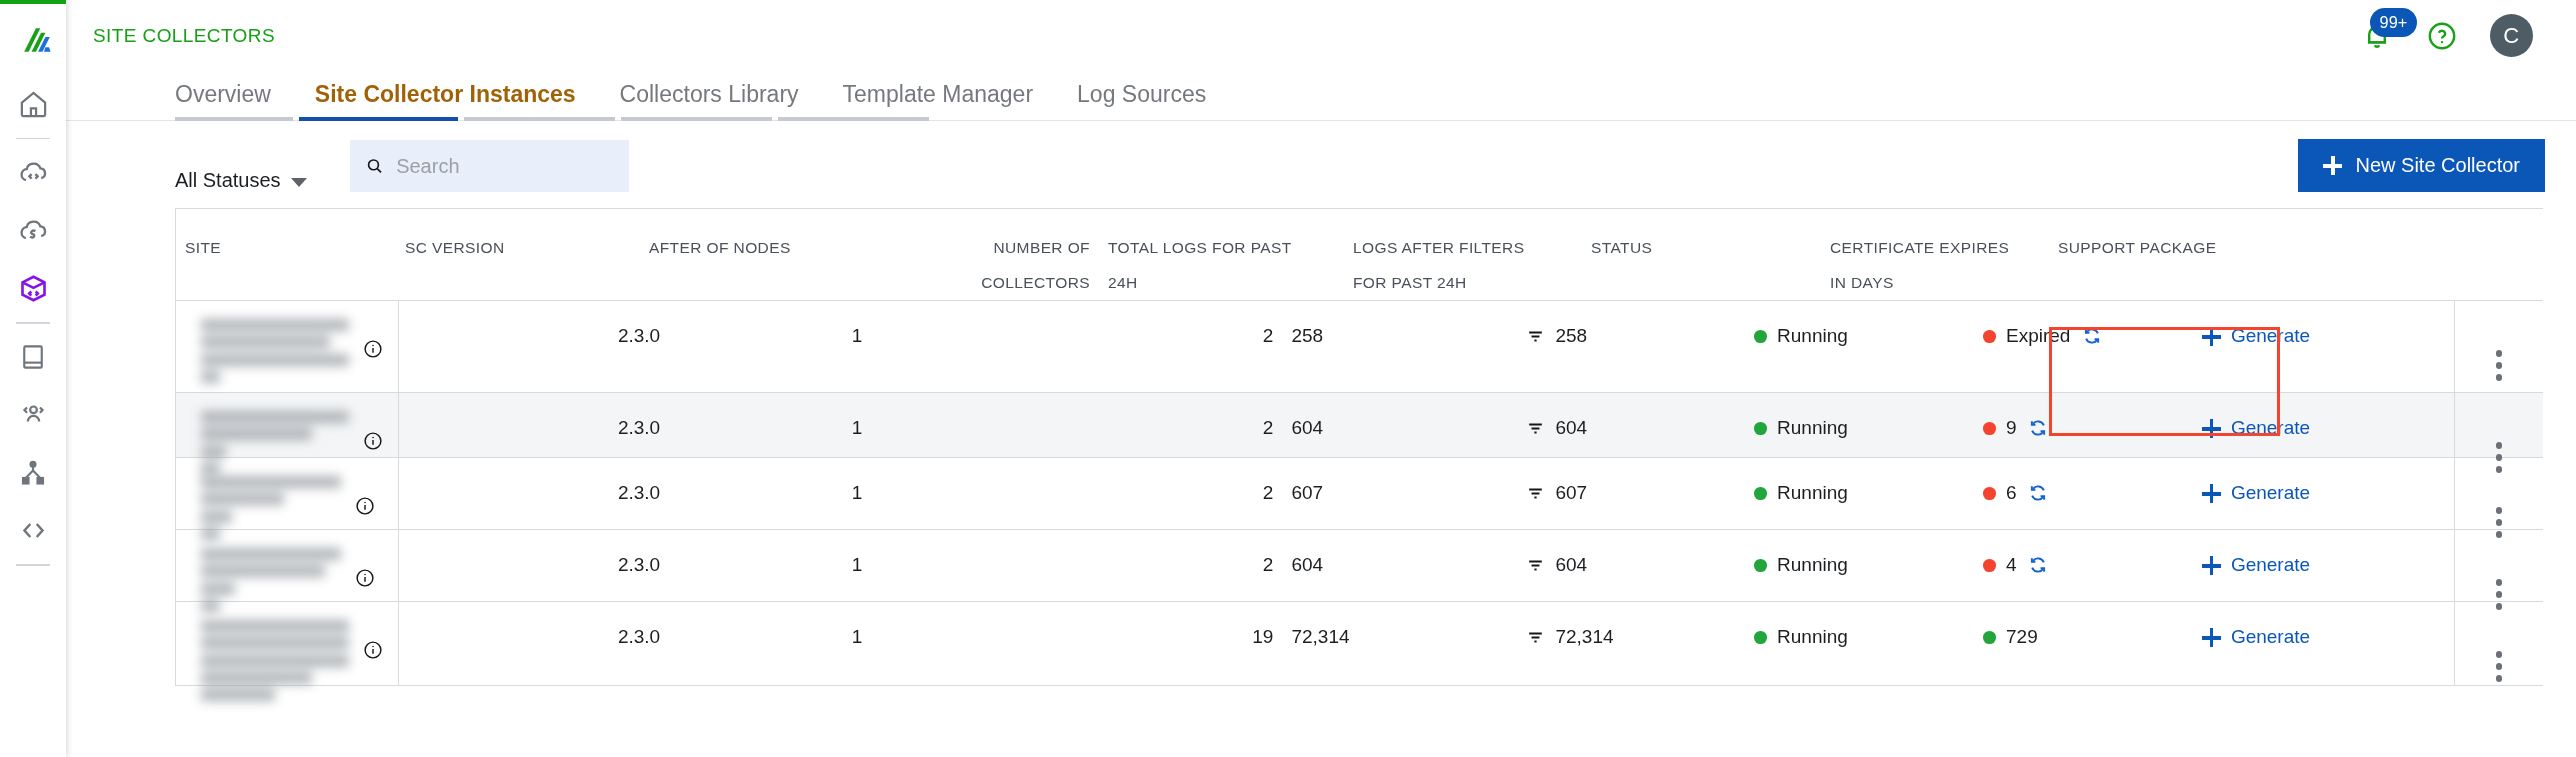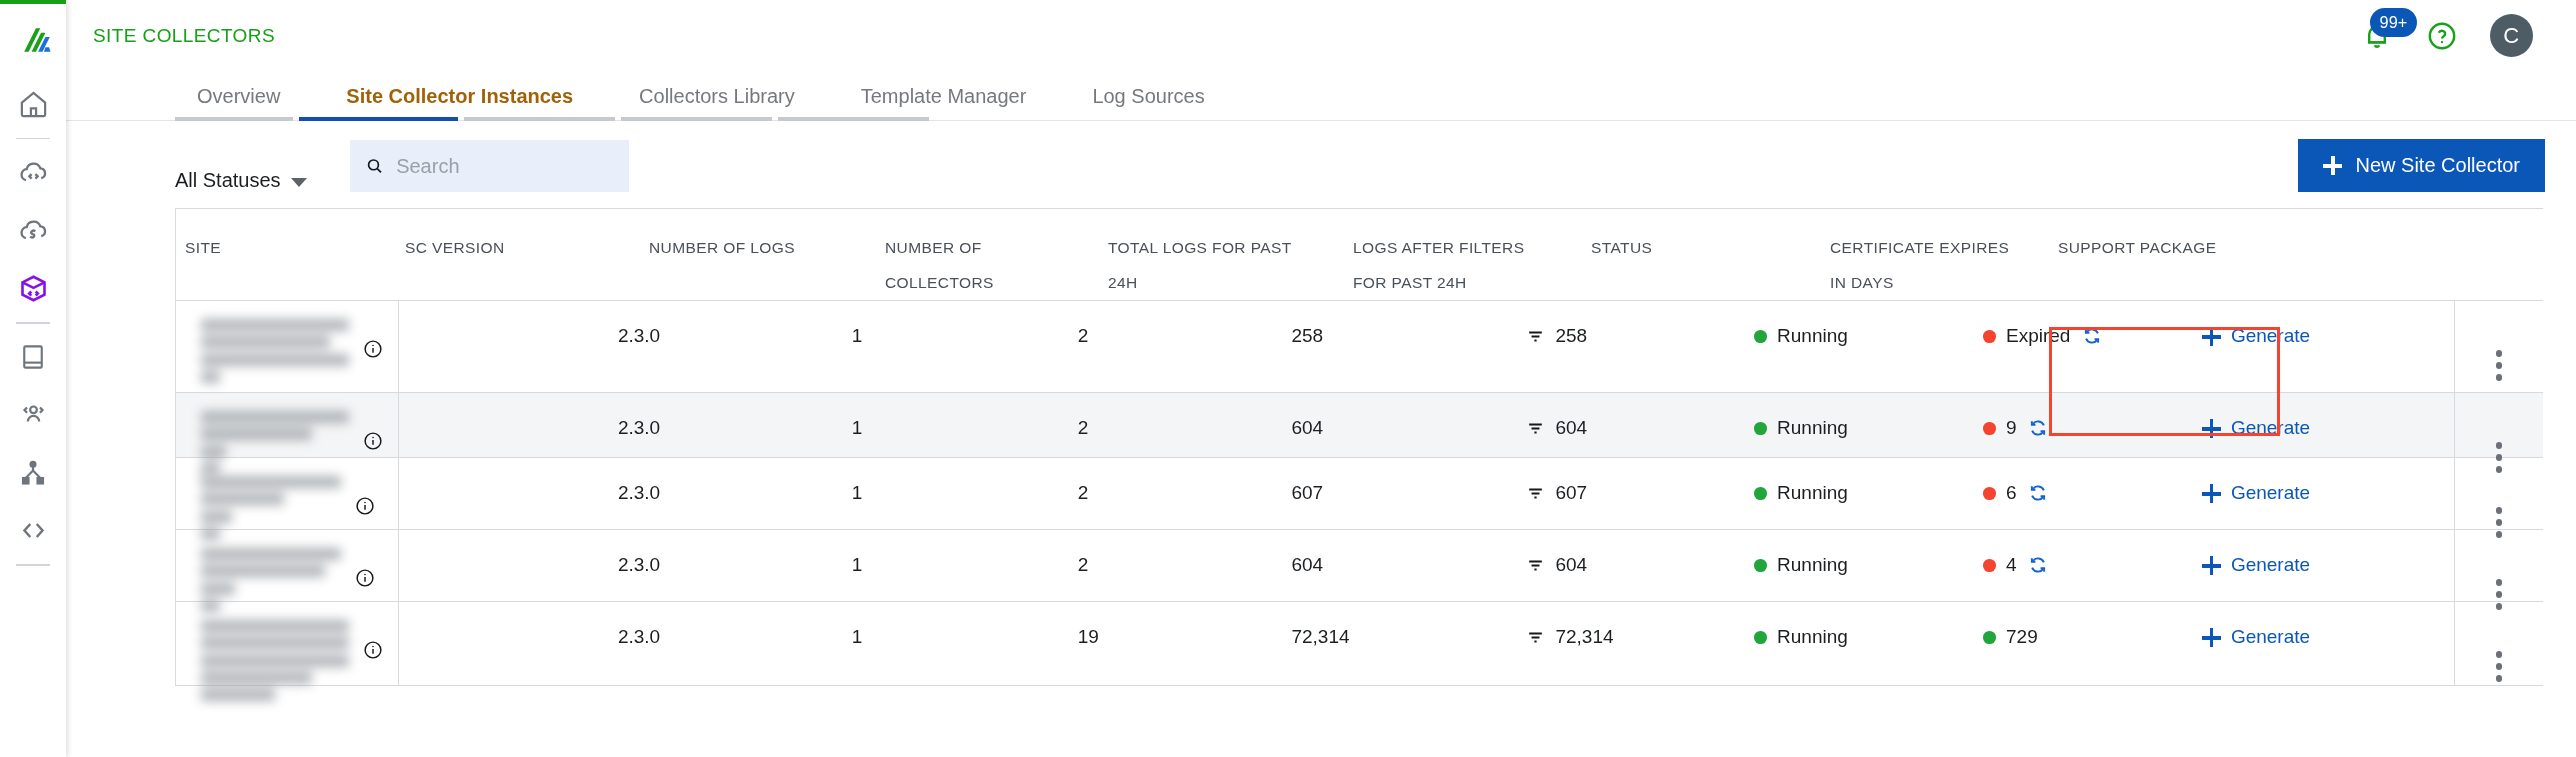--- a/index.html
+++ b/index.html
@@ -63,24 +63,23 @@
     display: flex; align-items: center; justify-content: center;
     font-size: 22px; cursor: pointer;
   }
 
   
   .tabs {
     display: flex; align-items: flex-end; padding-left: 109px;
     height: 50px; position: relative;
   }
   .tab {
-    font-size: 20px; color: #75797e; padding: 0 0 13.3px 0;
+    font-size: 23px; color: #75797e; padding: 0 0 13.3px 0;
     margin-right: 44px; white-space: nowrap; cursor: pointer;
     position: relative;
-    margin-left: 22px;
   }
   .tab.active { color: #a16207; font-weight: 700; }
   .tabs-underline {
     position: absolute; left: 109px; right: 0; bottom: 0;
     height: 3.7px; display: flex;
   }
   .ul-seg { height: 3.7px; background: #c6cace; }
   .ul-seg.active { background: #134fb0; }
   .tabs-rule {
     position: absolute; left: 0; right: 0; bottom: 0;
@@ -149,21 +148,21 @@
     justify-content: flex-start;
     font-size: 19px; color: #1c1f22;
   }
   .trow.data .cell { justify-content: flex-start; padding-top: 24px; }
   .trow.alt { background: #f4f5f6; }
 
   .c-name   { width: 231px; padding-left: 25px; }
   .c-site   { width: 220px; }
   .c-ver    { width: 244px; }
   .c-nodes  { width: 236px; }
-  .c-coll   { width: 223px; }
+  .c-coll   { width: 223px; text-align: right; }
   .c-total  { width: 245px; }
   .c-filt   { width: 238px; }
   .c-status { width: 239px; }
   .c-cert   { width: 228px; }
   .c-supp   { width: 273px; }
   .c-menu   { flex: 1 1 auto; min-width: 89px; }
 
   .name-cell { flex-direction: row !important; align-items: flex-start; gap: 13.3px; padding-top: 18px !important; }
   .blur {
     filter: blur(5.2px); opacity: 0.82;
@@ -349,21 +348,21 @@
     <div class="table-wrap">
 
       <div class="trow thead">
         <div class="cell c-site">
           <span>SITE</span>
         </div>
         <div class="cell c-ver">
           <span>SC VERSION</span>
         </div>
         <div class="cell c-nodes">
-          <span>NUMBER OF LOGS</span>
+          <span>AFTER OF NODES</span>
         </div>
         <div class="cell c-coll">
           <span>NUMBER OF</span>
           <span>COLLECTORS</span>
         </div>
         <div class="cell c-total">
           <span>TOTAL LOGS FOR PAST</span>
           <span>24H</span>
         </div>
         <div class="cell c-filt">

